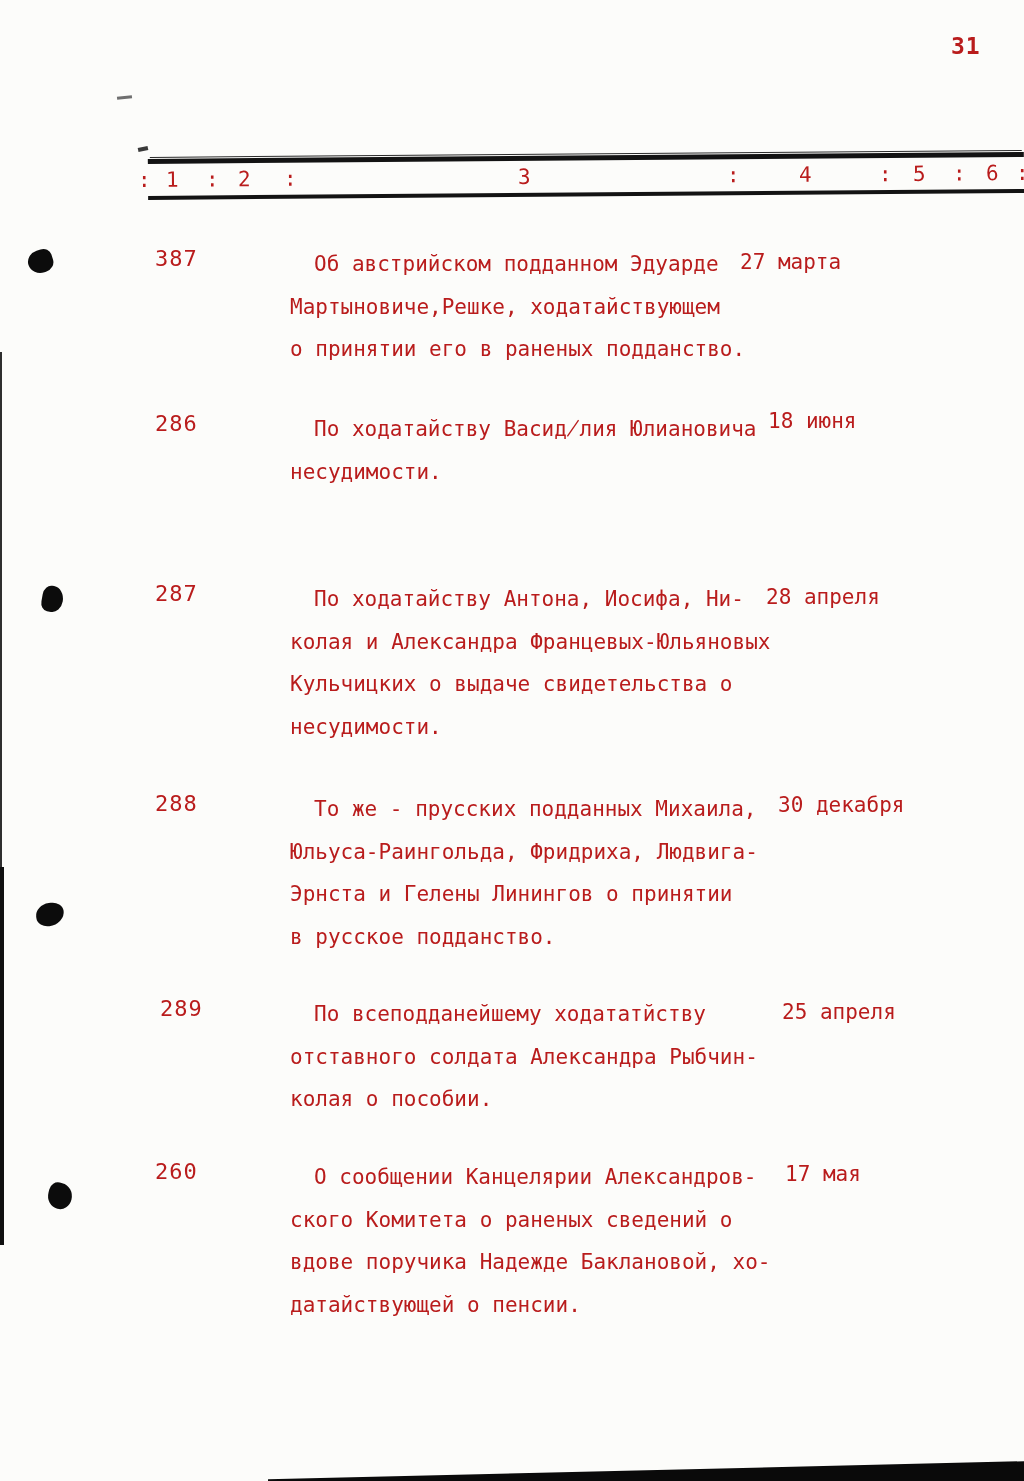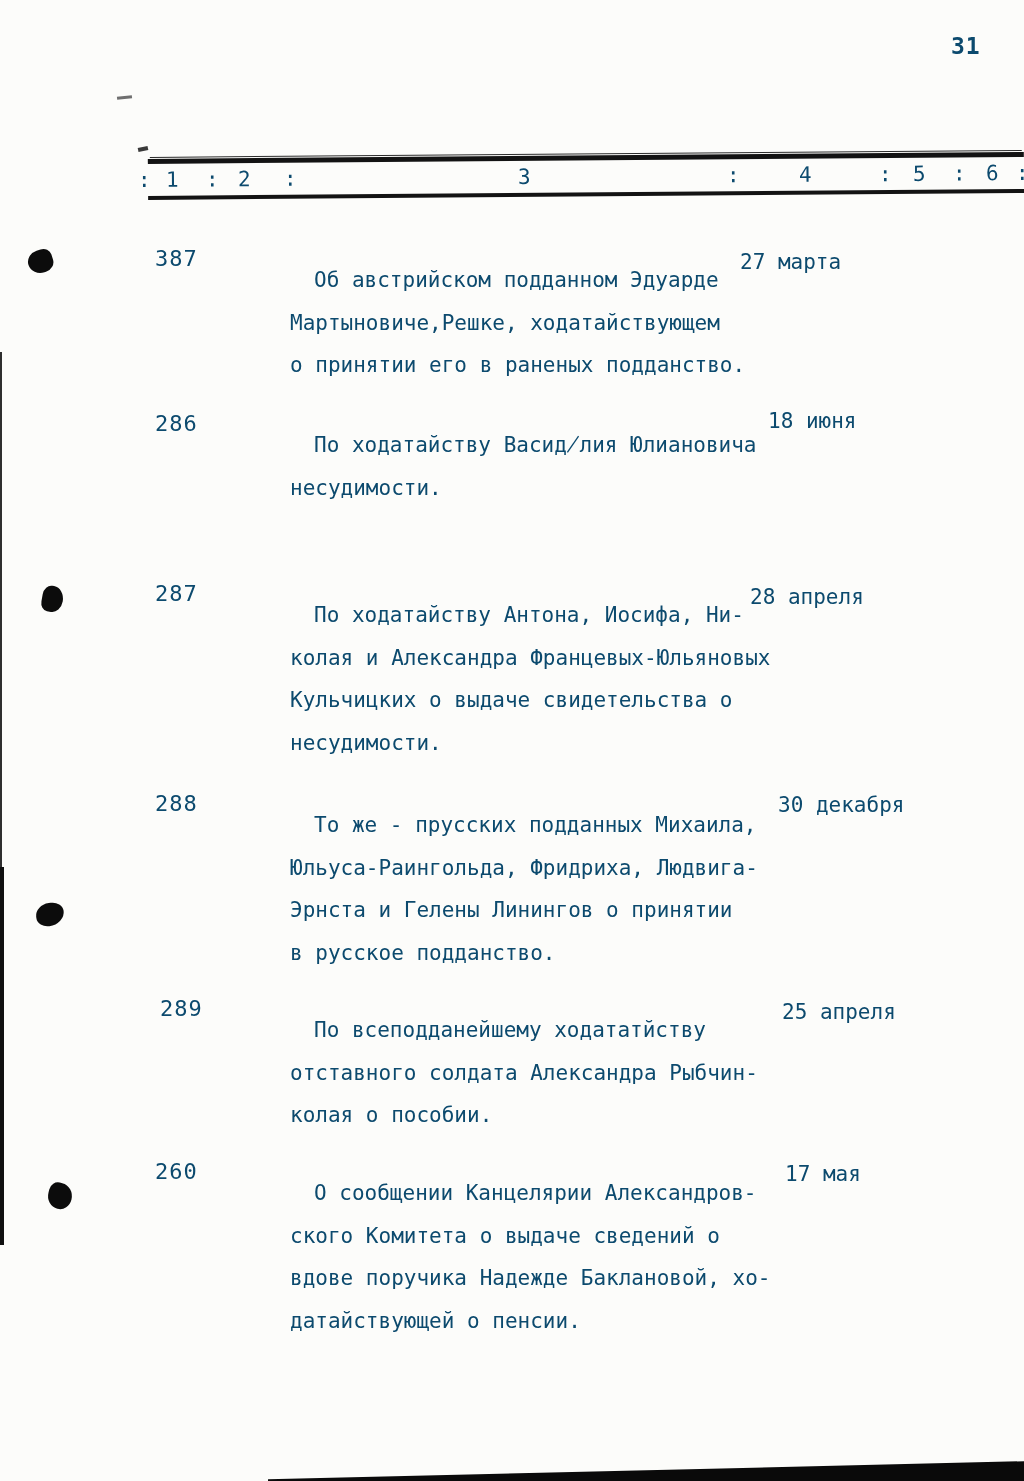--- a/index.html
+++ b/index.html
@@ -2,39 +2,39 @@
 <html><head>
 <meta charset="utf-8">
 <style>
   html,body{margin:0;padding:0;background:#e8e8e8;}
   .page{
     position:relative;
     width:1024px;height:1481px;
     background:#fcfcfa;
     overflow:hidden;
     font-family:"DejaVu Sans Mono", monospace;
-    color:#0c4a6e;
+    color:#b91c1c;
   }
   .page-number{
     position:absolute;left:951px;top:33px;
     font-size:23px;font-weight:600;letter-spacing:1px;
   }
   
   .col-header{
     position:absolute;left:134px;top:156px;width:890px;height:50px;
     transform:rotate(-0.45deg);transform-origin:left center;
   }
   .rule{position:absolute;background:#131313;}
   .rule-top{left:14px;top:3px;width:876px;height:5px;box-shadow:0 -4px 0 -2px #2a2a2a;}
   .rule-bottom{left:14px;top:40px;width:876px;height:4px;}
   .hcell{position:absolute;top:12px;font-size:21px;font-weight:500;}
   
   .entry{position:absolute;left:0;width:1024px;}
   .num{position:absolute;left:155px;top:3px;font-size:22px;letter-spacing:1px;}
-  .txt{position:absolute;left:290px;top:16px;width:505px;font-size:21px;line-height:42.5px;}
+  .txt{position:absolute;left:290px;top:0;width:505px;font-size:21px;line-height:42.5px;}
   .line{white-space:nowrap;}
   .indent{padding-left:24px;}
   .date{position:absolute;font-size:21px;white-space:nowrap;}
   
   .ink-blot{position:absolute;background:#0c0c0c;}
   .blot-a{left:28px;top:250px;width:25px;height:23px;border-radius:58% 42% 50% 62%;transform:rotate(-18deg);}
   .blot-b{left:42px;top:586px;width:21px;height:26px;border-radius:45% 62% 55% 40%;transform:rotate(10deg);}
   .blot-c{left:36px;top:903px;width:28px;height:23px;border-radius:55% 45% 62% 45%;transform:rotate(-8deg);}
   .blot-d{left:48px;top:1183px;width:24px;height:26px;border-radius:40% 60% 52% 58%;transform:rotate(14deg);}
   .edge-line-thin{position:absolute;left:0;top:352px;width:2px;height:516px;background:#2e2e2e;}
@@ -93,21 +93,21 @@
   </div>
 
   <div class="entry" style="top:578px">
     <span class="num">287</span>
     <div class="txt">
       <div class="line indent">По ходатайству Антона, Иосифа, Ни-</div>
       <div class="line">колая и Александра Францевых-Юльяновых</div>
       <div class="line">Кульчицких о выдаче свидетельства о</div>
       <div class="line">несудимости.</div>
     </div>
-    <span class="date" style="left:750px;top:7px">28 апреля</span>
+    <span class="date" style="left:766px;top:7px">28 апреля</span>
   </div>
 
   <div class="entry" style="top:788px">
     <span class="num">288</span>
     <div class="txt">
       <div class="line indent">То же - прусских подданных Михаила,</div>
       <div class="line">Юльуса-Раингольда, Фридриха, Людвига-</div>
       <div class="line">Эрнста и Гелены Линингов о принятии</div>
       <div class="line">в русское подданство.</div>
     </div>
@@ -121,21 +121,21 @@
       <div class="line">отставного солдата Александра Рыбчин-</div>
       <div class="line">колая о пособии.</div>
     </div>
     <span class="date" style="left:782px;top:7px">25 апреля</span>
   </div>
 
   <div class="entry" style="top:1156px">
     <span class="num">260</span>
     <div class="txt">
       <div class="line indent">О сообщении Канцелярии Александров-</div>
-      <div class="line">ского Комитета о выдаче сведений о</div>
+      <div class="line">ского Комитета о раненых сведений о</div>
       <div class="line">вдове поручика Надежде Баклановой, хо-</div>
       <div class="line">датайствующей о пенсии.</div>
     </div>
     <span class="date" style="left:785px;top:6px">17 мая</span>
   </div>
 
   <div class="ink-blot blot-a"></div>
   <div class="ink-blot blot-b"></div>
   <div class="ink-blot blot-c"></div>
   <div class="ink-blot blot-d"></div>

